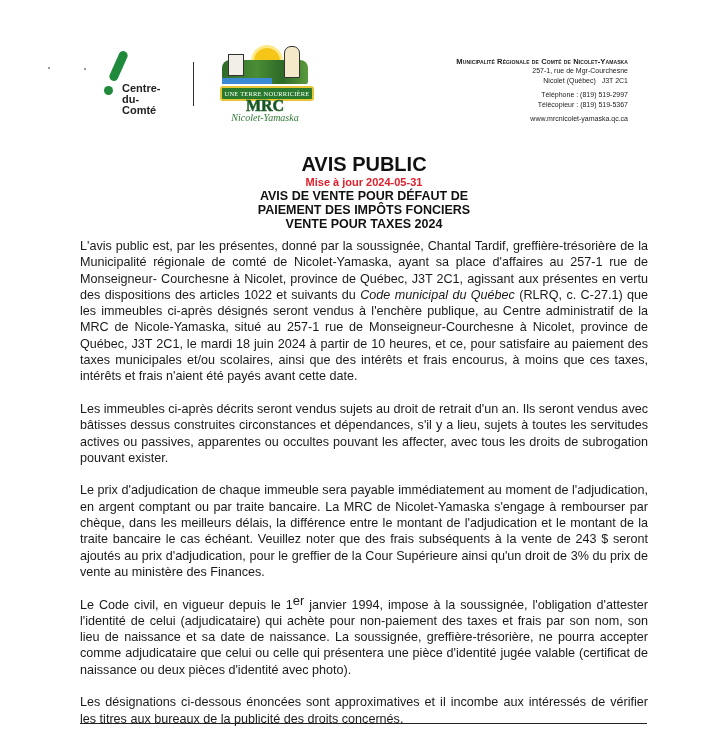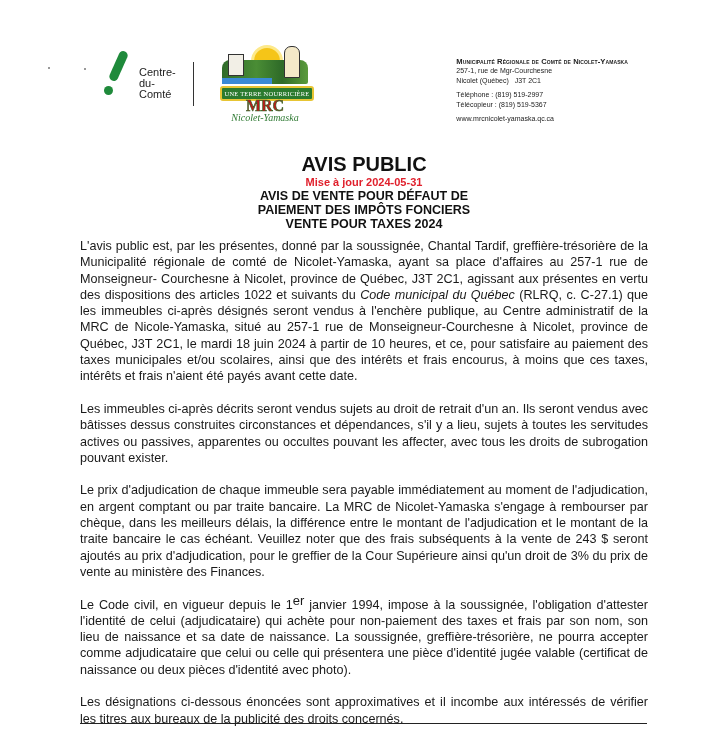--- a/index.html
+++ b/index.html
@@ -14,22 +14,22 @@
   .cdq-bar {
     position: absolute; left: 14px; top: 0; width: 9px; height: 32px;
     background: #1f8a3b; border-radius: 5px; transform: rotate(24deg);
     transform-origin: center;
   }
   .cdq-dot {
     position: absolute; left: 4px; top: 36px; width: 9px; height: 9px;
     border-radius: 50%; background: #1f8a3b;
   }
   .cdq-text {
-    position: absolute; left: 22px; top: 17px; font-size: 11px; font-weight: normal;
-    line-height: 11px; color: #222; margin-left: 17px;
+    position: absolute; left: 22px; top: 33px; font-size: 11px; font-weight: bold;
+    line-height: 11px; color: #222;
   }
   .cdq-text span { display: block; }
 
   .vdivider { left: 193px; top: 62px; width: 1px; height: 44px; background: #333; }
 
   
   .mrc-logo { left: 218px; top: 42px; width: 94px; height: 82px; }
   .mrc-sky {
     position: absolute; left: 8px; top: 6px; width: 76px; height: 40px;
     background: #ffffff;
@@ -58,31 +58,31 @@
   }
   .mrc-ribbon {
     position: absolute; left: 2px; top: 44px; width: 90px; height: 11px;
     background: #2a7a2e; border: 2px solid #e7c534; border-radius: 3px;
     color: #fff; font-size: 6.5px; font-family: "Liberation Serif", serif;
     text-align: center; line-height: 11px; letter-spacing: 0.2px; white-space: nowrap;
   }
   .mrc-name {
     position: absolute; left: 0; top: 57px; width: 94px; text-align: center;
     font-family: "Liberation Serif", serif; font-weight: bold; font-size: 16px;
-    color: #b91c1c; line-height: 14px; -webkit-text-stroke: 0.6px #2e6b2a;
+    color: #14532d; line-height: 14px; -webkit-text-stroke: 0.6px #2e6b2a;
   }
   .mrc-sub {
     position: absolute; left: 0; top: 70px; width: 94px; text-align: center;
     font-family: "Liberation Serif", serif; font-style: italic; font-size: 10px;
     color: #2f7a33; line-height: 11px;
   }
 
   
   .org-block {
-    right: 89px; top: 57px; text-align: left; font-size: 7px; line-height: 9.4px;
+    right: 89px; top: 57px; text-align: right; font-size: 7px; line-height: 9.4px;
     color: #222;
   }
   .org-name { font-weight: bold; font-variant: small-caps; font-size: 7.6px; letter-spacing: 0.1px; }
   .org-gap { height: 5px; }
 
   
   .title-block { left: 0; width: 728px; top: 152px; text-align: center; }
   .title-main { font-size: 20px; font-weight: bold; line-height: 24px; color: #111; }
   .title-update { font-size: 11px; font-weight: bold; color: #e0202c; line-height: 13px; }
   .title-sub { font-size: 12.5px; font-weight: bold; line-height: 14px; color: #111; }

